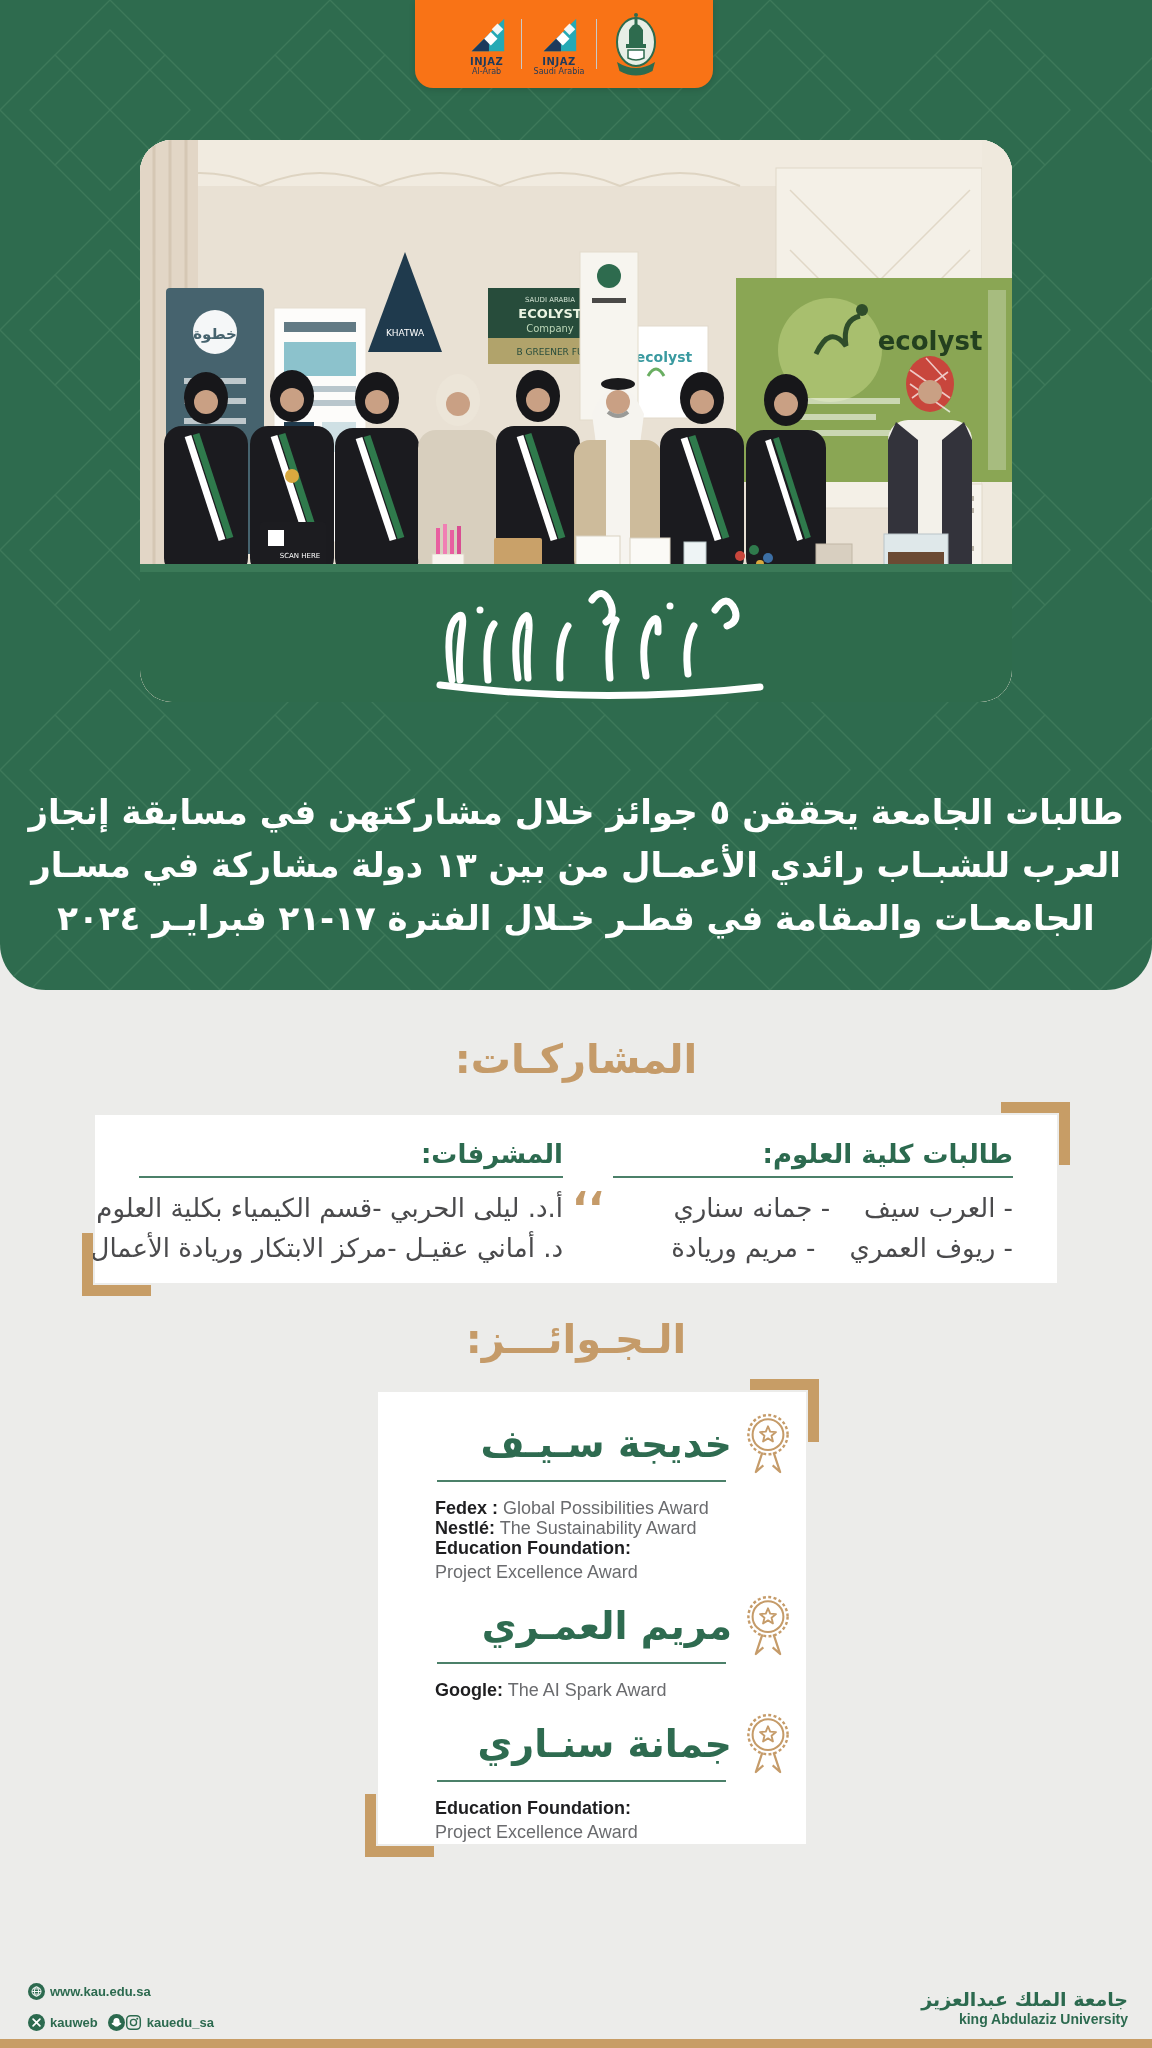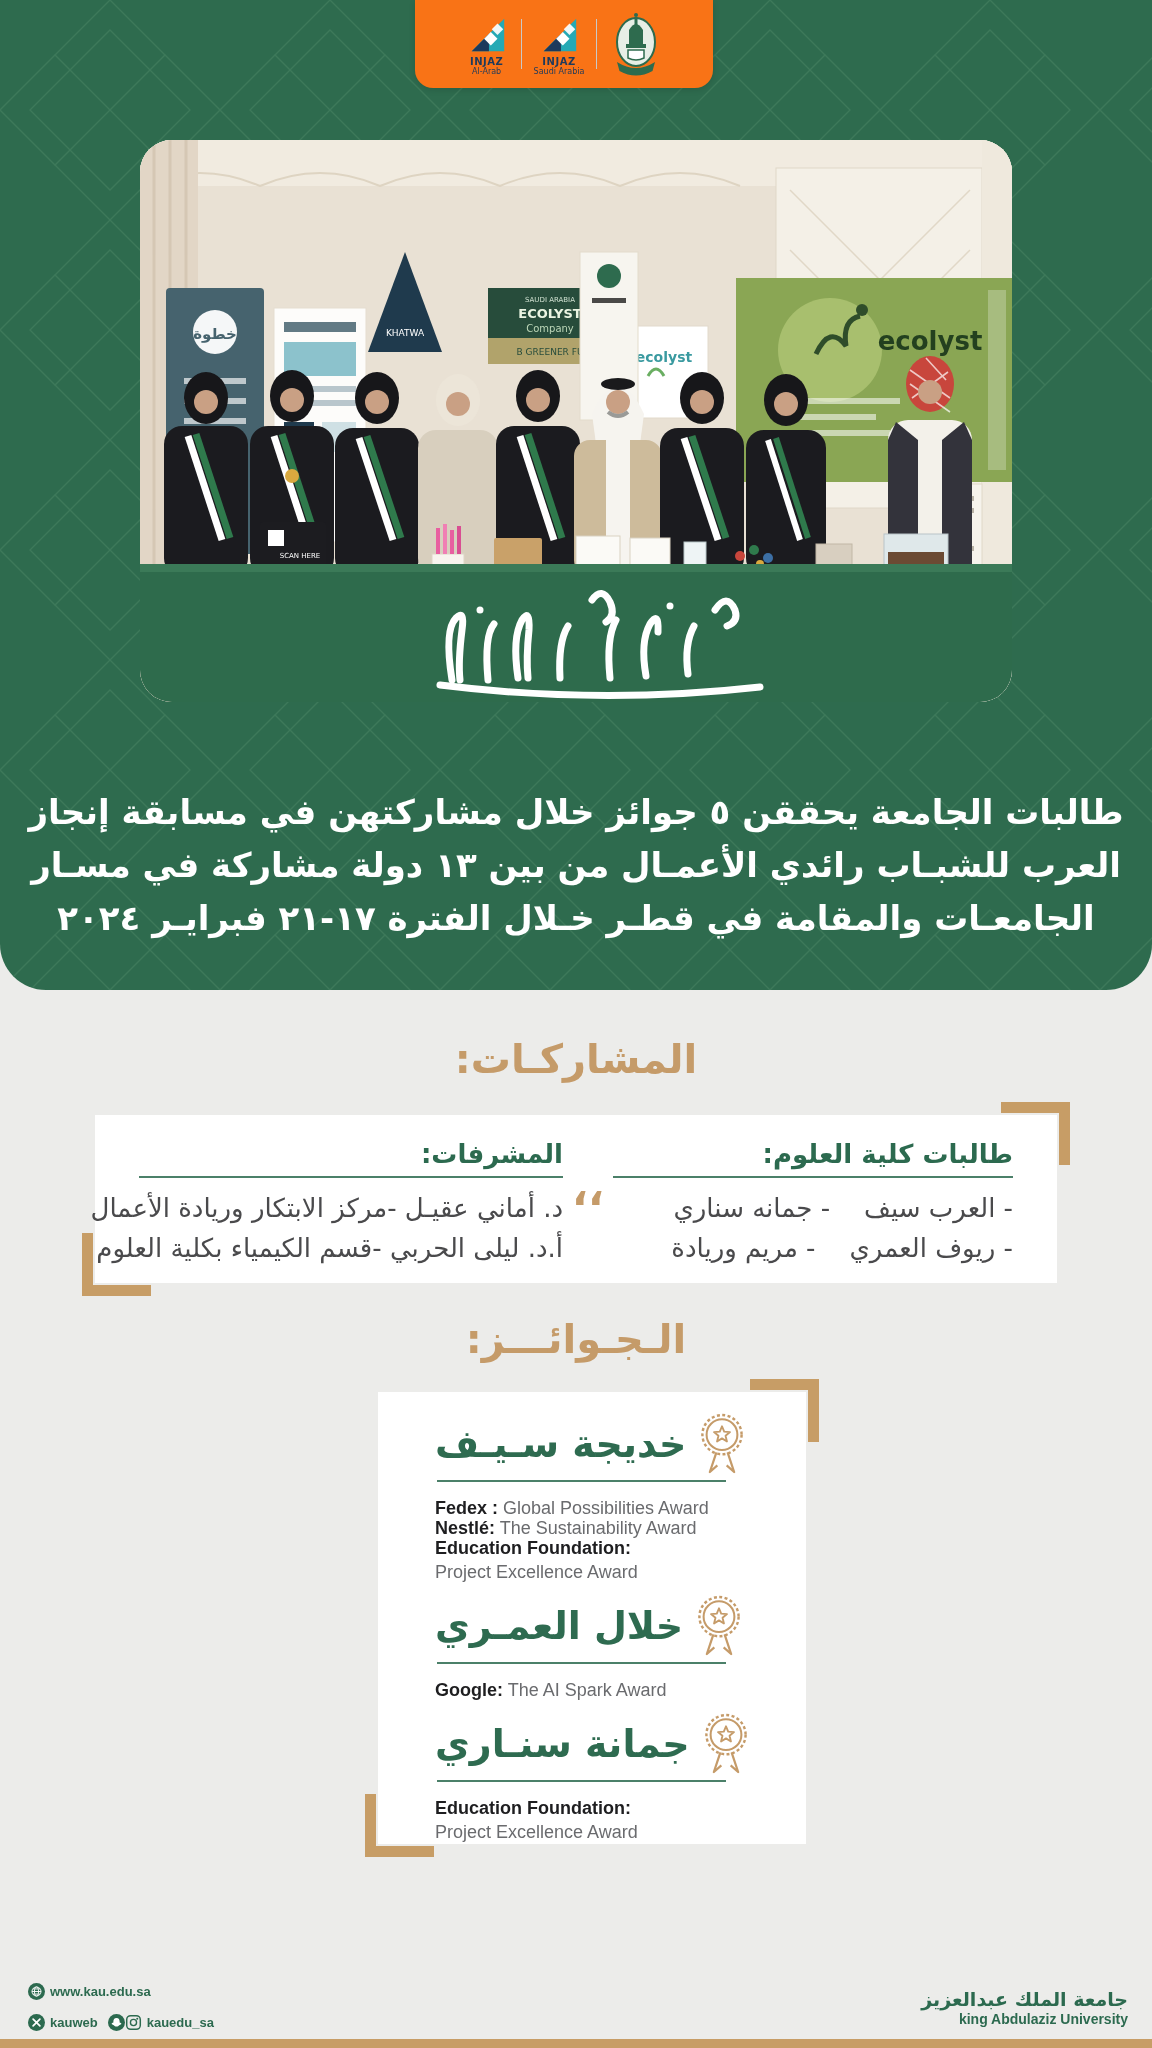--- a/index.html
+++ b/index.html
@@ -45,21 +45,21 @@
   .col-supervisors{width:424px;}
   .col-heading{color:#2C6A4F;font-weight:bold;font-size:26px;}
   .col-underline{height:2px;background:#2C6A4F;margin:7px 0 10px 0;opacity:.85;}
   .names-row{display:flex;gap:34px;color:#4A4A4C;font-size:26px;line-height:40px;}
   .sup-row{color:#4A4A4C;font-size:26px;line-height:40px;white-space:nowrap;}
   .quote-mark{flex:1;text-align:center;color:#C59B69;font-size:42px;font-weight:bold;margin-top:52px;line-height:0;}
 
   .card-awards{left:378px;top:1392px;width:428px;height:452px;box-sizing:border-box;
         padding:18px 10px 20px 57px;}
   .winner{direction:rtl;}
-  .winner-name-row{display:flex;flex-direction:row;align-items:center;justify-content:flex-end;gap:8px;direction:rtl;}
+  .winner-name-row{display:flex;flex-direction:row;align-items:center;justify-content:flex-start;gap:8px;direction:rtl;}
   .winner-name{color:#2E6B50;font-weight:bold;font-size:38px;line-height:58px;}
   .winner-underline{height:2px;background:#2C6A4F;opacity:.85;margin:2px 70px 0 2px;direction:ltr;}
   .award-lines{direction:ltr;margin:16px 0 10px 0;font-family:"Liberation Sans",sans-serif;
         font-size:18px;line-height:20px;color:#6A6B6E;}
   .award-line .brand{font-weight:bold;color:#1E1E20;}
   .mt-extra{margin-top:4px;}
 
   
   .footer-left{position:absolute;left:28px;top:1980px;}
   .f-row{display:flex;align-items:center;height:22px;margin-bottom:9px;}
@@ -337,22 +337,22 @@
         <span>- ريوف العمري</span>
         <span>- مريم وريادة</span>
       </div>
     </div>
 
     <div class="quote-mark">،،</div>
 
     <div class="col-supervisors">
       <div class="col-heading">المشرفات:</div>
       <div class="col-underline"></div>
+      <div class="sup-row">أ.د. ليلى الحربي -قسم الكيمياء بكلية العلوم</div>
       <div class="sup-row">د. أماني عقيـل -مركز الابتكار وريادة الأعمال</div>
-      <div class="sup-row">أ.د. ليلى الحربي -قسم الكيمياء بكلية العلوم</div>
     </div>
   </div>
 
   <div class="section-title title-awards">الـجـوائـــز:</div>
 
   <div class="card card-awards">
     <div class="bracket bracket-tr"></div>
     <div class="bracket bracket-bl"></div>
 
     <div class="winner">
@@ -377,21 +377,21 @@
 
     <div class="winner">
       <div class="winner-name-row">
         <svg width="56" height="68" viewBox="0 0 60 72">
           <circle cx="30" cy="26" r="21" fill="#FFFFFF" stroke="#C59B69" stroke-width="2.6" stroke-dasharray="3.2 2.6"></circle>
           <circle cx="30" cy="26" r="16.5" fill="none" stroke="#C59B69" stroke-width="2.2"></circle>
           <path d="M30,17 L32.35,22.76 L38.56,23.22 L33.8,27.24 L35.29,33.28 L30,30 L24.71,33.28 L26.2,27.24 L21.44,23.22 L27.65,22.76 Z" fill="none" stroke="#C59B69" stroke-width="2" stroke-linejoin="round"></path>
           <path d="M24,45 L17,66 L25,59" fill="none" stroke="#C59B69" stroke-width="2.4" stroke-linejoin="round"></path>
           <path d="M36,45 L43,66 L35,59" fill="none" stroke="#C59B69" stroke-width="2.4" stroke-linejoin="round"></path>
         </svg>
-        <span class="winner-name">خلال العمـري</span>
+        <span class="winner-name">مريم العمـري</span>
       </div>
       <div class="winner-underline"></div>
       <div class="award-lines">
         <div class="award-line"><span class="brand">Google:</span><span> The AI Spark Award</span></div>
       </div>
     </div>
 
     <div class="winner">
       <div class="winner-name-row">
         <svg width="56" height="68" viewBox="0 0 60 72">

